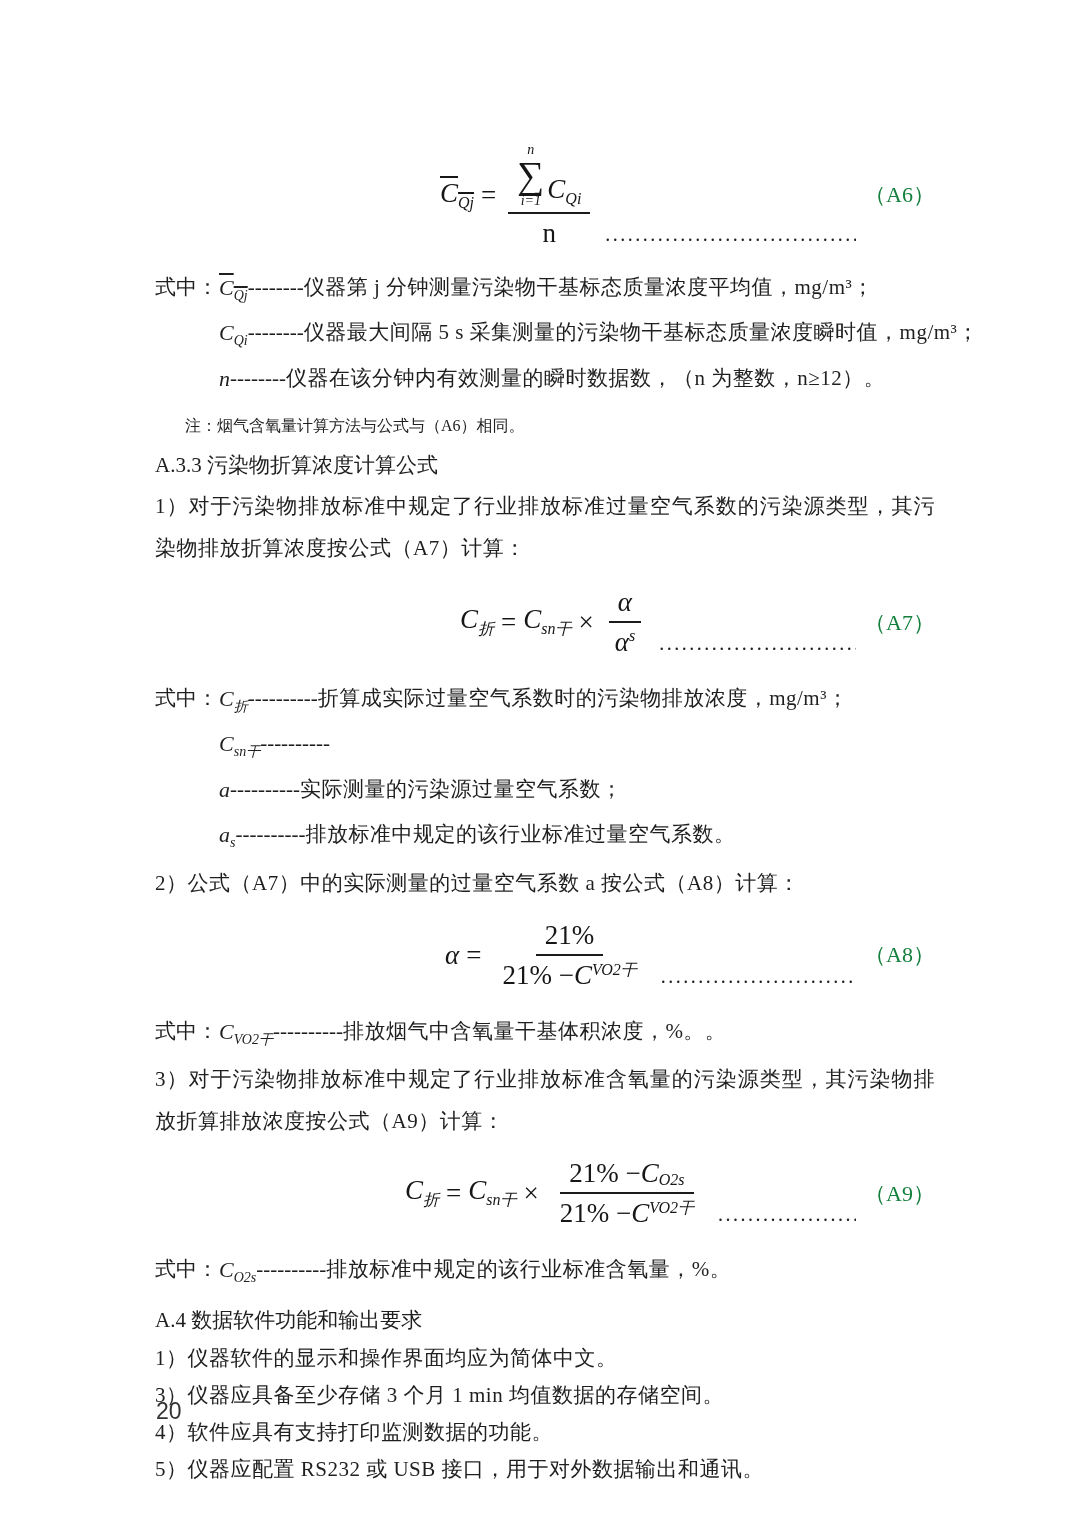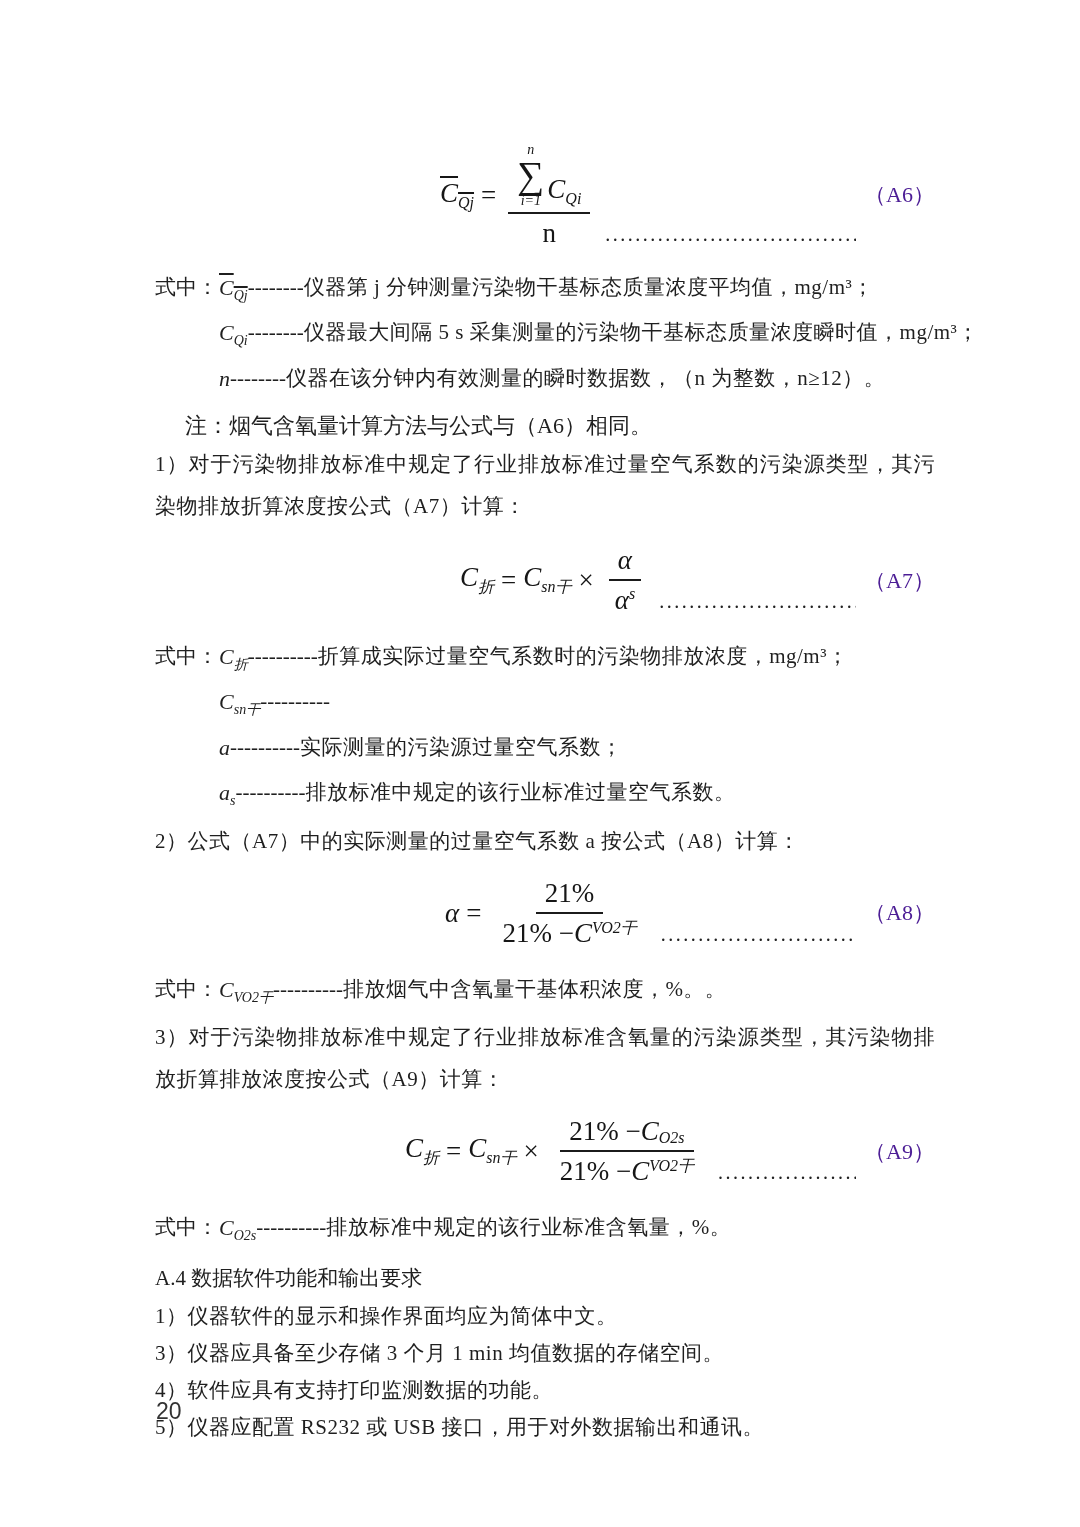--- a/index.html
+++ b/index.html
@@ -14,21 +14,21 @@
   }
   .content { padding:128px 145px 0 155px; }
 
   
   .para {
     font-size:21px; line-height:42px;
     text-align:justify;
     letter-spacing:0.5px;
   }
   .heading { font-size:21px; line-height:40px; margin-top:2px; }
-  .note { font-size:22px; line-height:34px; padding-left:30px; margin-top:4px; }
+  .note { font-size:16px; line-height:34px; padding-left:30px; margin-top:4px; }
 
   
   .where-line {
     display:flex; align-items:flex-start;
     font-size:21px; line-height:37px;
     white-space:nowrap;
   }
   .where-line .prefix { width:64px; flex:0 0 auto; }
   .where-line.cont { padding-left:64px; }
   .sym {
@@ -51,21 +51,21 @@
     flex:0 0 auto; white-space:nowrap;
   }
   .f-math sub { font-size:16px; font-style:italic; }
   .f-math .rm { font-style:normal; }
   .f-dots {
     flex:1 1 auto; overflow:hidden; white-space:nowrap;
     font-size:20px; letter-spacing:2.5px; color:#222;
     margin:0 8px 0 10px;
     align-self:flex-end; line-height:30px;
   }
-  .f-label { flex:0 0 auto; font-size:22px; color:#4c1d95; }
+  .f-label { flex:0 0 auto; font-size:22px; color:#15803d; }
 
   .frac { display:inline-flex; flex-direction:column; align-items:center; margin:0 5px; vertical-align:middle; }
   .frac .num { padding:0 9px 3px; border-bottom:2px solid #1b1b1b; display:inline-flex; align-items:flex-end; }
   .frac .den { padding:4px 9px 0; display:inline-flex; align-items:flex-start; }
 
   .sum { display:inline-flex; flex-direction:column; align-items:center; line-height:1; margin-right:3px; }
   .sum .lim { font-size:14px; font-style:italic; line-height:1.1; }
   .sum .sigma { font-size:38px; font-style:normal; line-height:0.95; }
 
   .op { margin:0 7px; font-style:normal; }
@@ -120,20 +120,21 @@
       <span class="desc">仪器最大间隔 5 s 采集测量的污染物干基标态质量浓度瞬时值，mg/m³；</span>
     </div>
     <div class="where-line cont">
       <span class="sym"><span>n</span><sub></sub></span>
       <span class="dashes">-------- </span>
       <span class="desc">仪器在该分钟内有效测量的瞬时数据数，（n 为整数，n≥12）。</span>
     </div>
 
     <div class="note">注：烟气含氧量计算方法与公式与（A6）相同。</div>
 
+    <div class="heading">A.3.3 污染物折算浓度计算公式</div>
 
     <div class="para">1）对于污染物排放标准中规定了行业排放标准过量空气系数的污染源类型，其污染物排放折算浓度按公式（A7）计算：</div>
 
     <div class="formula-row" style="margin:18px 0 22px;">
       <span class="f-math ml-a7">
         <span><span>C</span><sub>折</sub></span>
         <span class="op">=</span>
         <span><span>C</span><sub>sn干</sub></span>
         <span class="op">×</span>
         <span class="frac">

